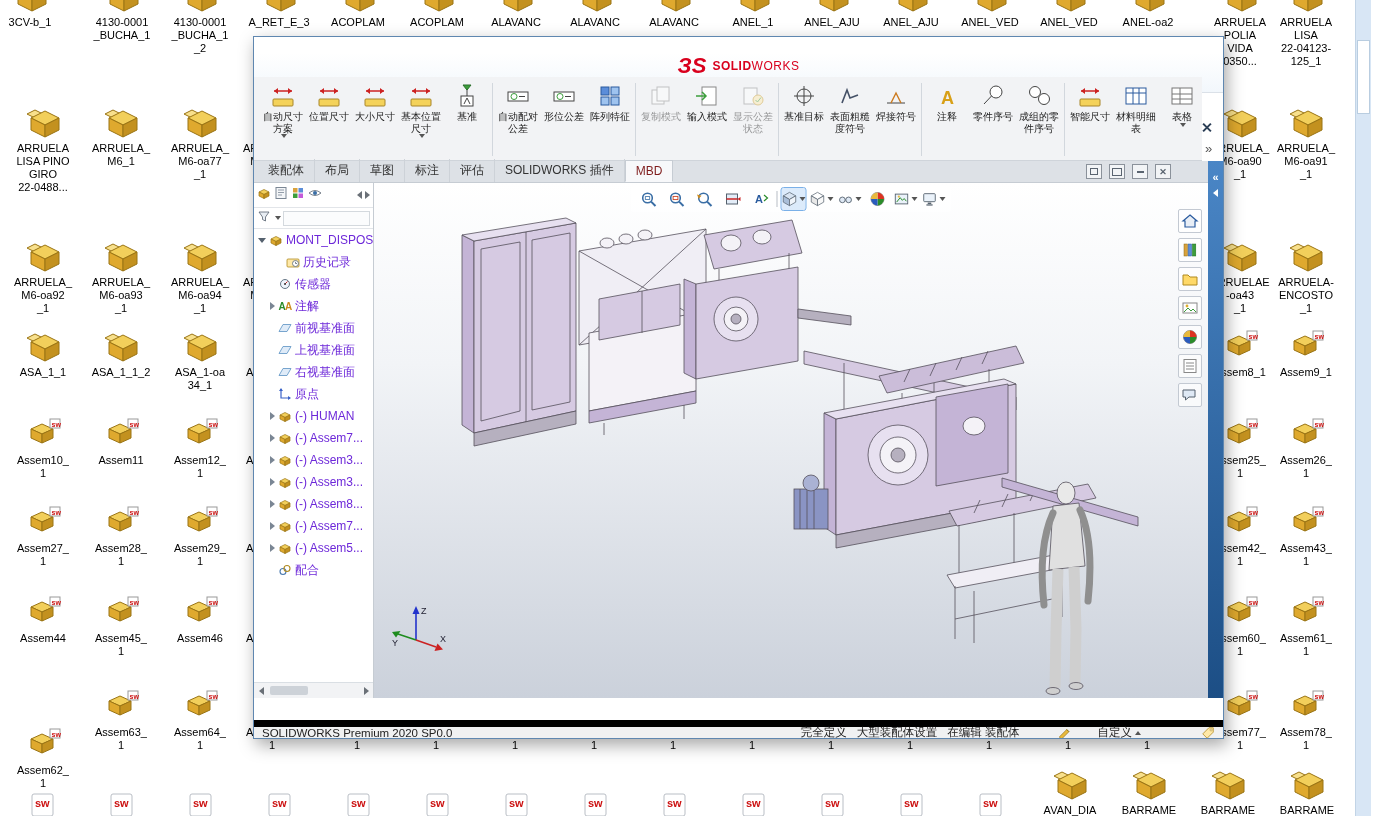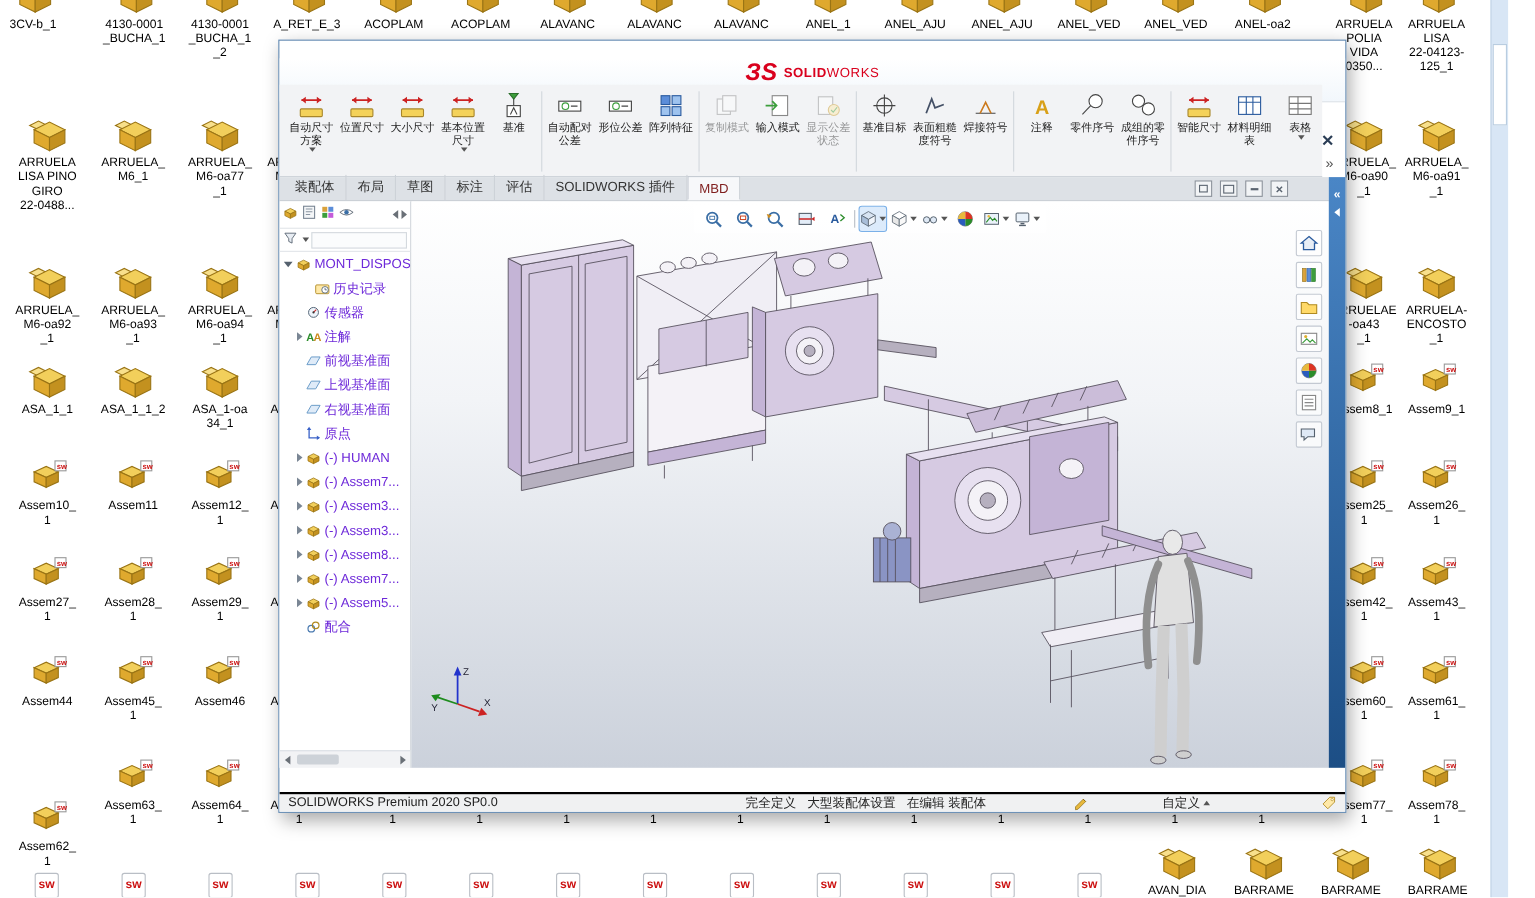--- a/index.html
+++ b/index.html
@@ -88,22 +88,22 @@
   .rightstrip{position:absolute;right:0;top:124px;width:15px;height:537px;background:linear-gradient(180deg,#4a86c6,#1c4e85);
               text-align:center;box-sizing:border-box;}
   .collapse{color:#fff;font-size:11px;padding-top:10px;font-weight:bold;}
   .strip-tri{width:0;height:0;border-top:4px solid transparent;border-bottom:4px solid transparent;border-right:5px solid #fff;margin:6px auto 0;}
   
   .doctabs{position:absolute;left:0;top:661px;width:969px;height:22px;background:#e5e7ea;border-top:1px solid #c9ced4;
            display:flex;align-items:flex-end;box-sizing:border-box;}
   .dtarrows{display:flex;gap:3px;margin:0 10px 4px 6px;align-items:center;}
   .dtab{font-size:12px;padding:3px 12px;border-right:1px solid #cfd4d9;color:#333;white-space:nowrap;}
   .dtab.active{background:#f8f9fa;border:1px solid #c9ced4;border-bottom:1px solid #f8f9fa;}
-  .statusbar{position:absolute;left:0;top:683px;width:969px;height:18px;background:#f0f1f2;border-top:2px solid #000000;
-             display:flex;align-items:center;font-size:11.5px;color:#222;padding:0 8px;box-sizing:border-box;gap:41px;}
+  .statusbar{position:absolute;left:0;top:683px;width:969px;height:18px;background:#f0f1f2;border-top:7px solid #000000;
+             display:flex;align-items:center;font-size:11.5px;color:#222;padding:0 8px;box-sizing:border-box;}
   .stsp{flex:1;}
   .stitem{margin-left:10px;white-space:nowrap;}
   .stl{white-space:nowrap;}
   .stico{margin-left:38px;display:flex;align-items:center;}
   .stcustom{margin-left:26px;display:flex;align-items:center;}
   .sttag{margin-left:60px;display:flex;align-items:center;}
 </style>
 </head>
 <body>
 

